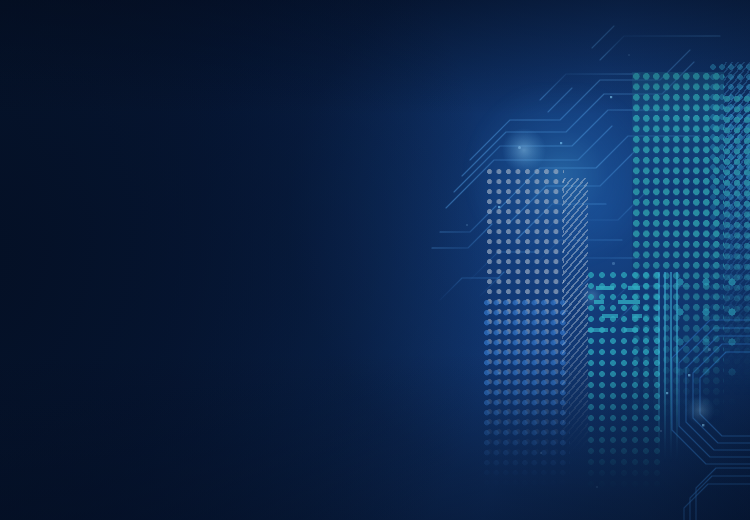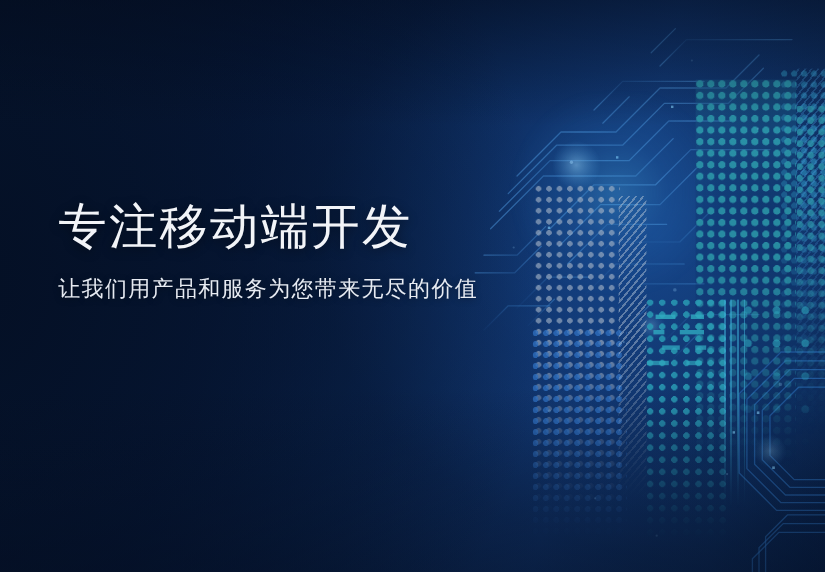--- a/index.html
+++ b/index.html
@@ -334,18 +334,14 @@
     <div class="sp" style="left:708px; top:348px; width:2.5px; height:2.5px; opacity:.45;"></div>
     <div class="sp" style="left:540px; top:452px; width:2px; height:2px; opacity:.4;"></div>
     <div class="sp" style="left:596px; top:486px; width:2px; height:2px; opacity:.35;"></div>
     <div class="sp" style="left:466px; top:224px; width:2px; height:2px; opacity:.4;"></div>
     <div class="sp" style="left:688px; top:116px; width:2px; height:2px; opacity:.4;"></div>
     <div class="sp" style="left:628px; top:54px;  width:2px; height:2px; opacity:.35;"></div>
   </div>
 
   <div class="bg-vignette"></div>
 
-  <div class="text-block">
-    <h1 class="headline">专注移动端开发</h1>
-    <p class="subline">让我们用产品和服务为您带来无尽的价值</p>
-  </div>
 
 </div>
 
 </body></html>

